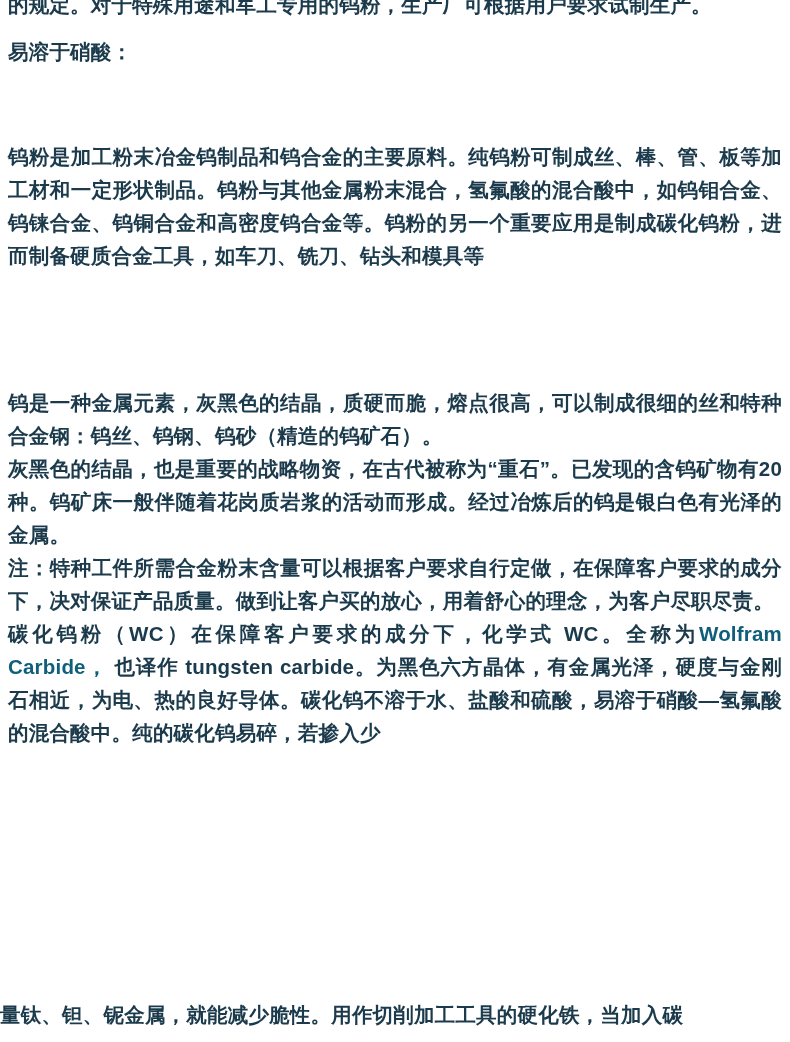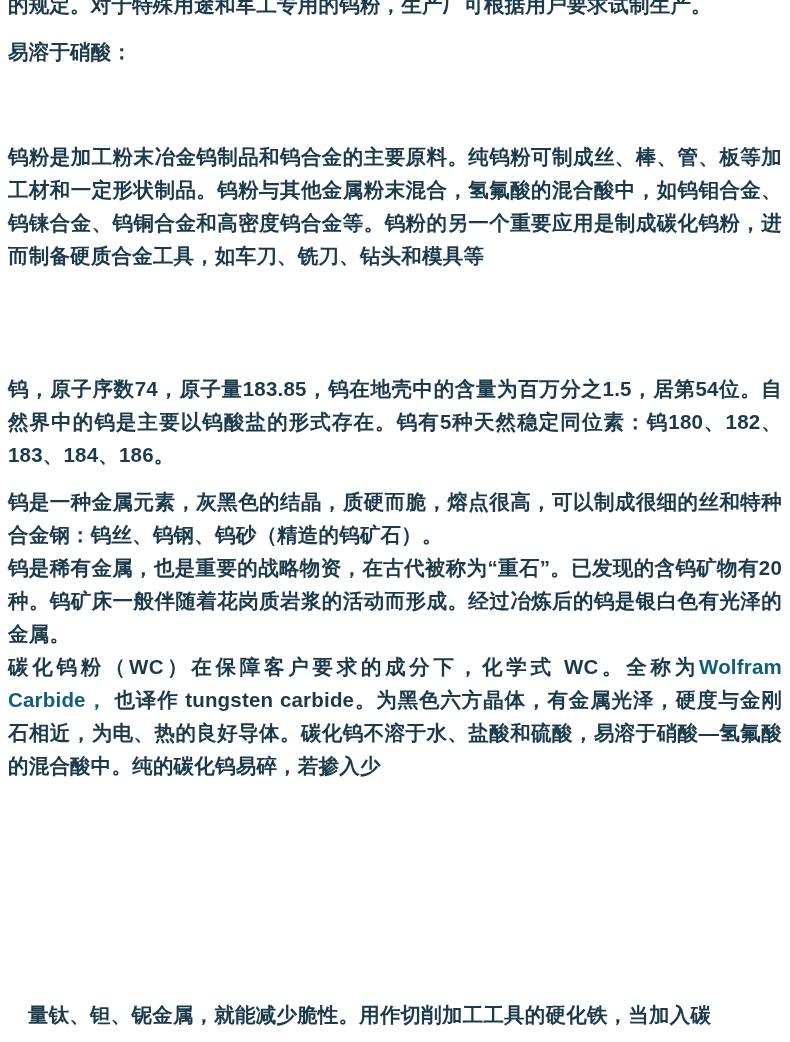--- a/index.html
+++ b/index.html
@@ -44,49 +44,48 @@
     position: absolute;
     left: 0;
     right: 0;
     bottom: 0;
     height: 26px;
     overflow: hidden;
   }
   .bottom-fade .para {
     position: relative;
     top: -6px;
-    margin-left: 28px;
   }
 </style>
 </head>
 <body>
 
 <div class="page">
 
   <div class="para clip-top">的规定。对于特殊用途和军工专用的钨粉，生产厂可根据用户要求试制生产。</div>
 
   <div class="gap-sm"></div>
 
   <div class="para">易溶于硝酸：</div>
 
   <div class="gap-xl"></div>
 
   <div class="para">钨粉是加工粉末冶金钨制品和钨合金的主要原料。纯钨粉可制成丝、棒、管、板等加工材和一定形状制品。钨粉与其他金属粉末混合，氢氟酸的混合酸中，如钨钼合金、钨铼合金、钨铜合金和高密度钨合金等。钨粉的另一个重要应用是制成碳化钨粉，进而制备硬质合金工具，如车刀、铣刀、钻头和模具等</div>
 
   <div class="gap-xl"></div>
   <div class="gap-md"></div>
 
-  <div class="para">钨，原子序数74，原子量183.85，钨在地壳中的含量为百万分之1.5，居第54位。自然界中的钨是主要以钨酸盐的形式存在。钨有5种天然稳定同位素：钨180、182、183、184、186。</div>
 
   <div class="gap-sm"></div>
 
   <div class="para">钨是一种金属元素，灰黑色的结晶，质硬而脆，熔点很高，可以制成很细的丝和特种合金钢：钨丝、钨钢、钨砂（精造的钨矿石）。</div>
 
-  <div class="para">钨是稀有金属，也是重要的战略物资，在古代被称为“重石”。已发现的含钨矿物有20种。钨矿床一般伴随着花岗质岩浆的活动而形成。经过冶炼后的钨是银白色有光泽的金属。</div>
+  <div class="para">灰黑色的结晶，也是重要的战略物资，在古代被称为“重石”。已发现的含钨矿物有20种。钨矿床一般伴随着花岗质岩浆的活动而形成。经过冶炼后的钨是银白色有光泽的金属。</div>
 
+  <div class="para">注：特种工件所需合金粉末含量可以根据客户要求自行定做，在保障客户要求的成分下，决对保证产品质量。做到让客户买的放心，用着舒心的理念，为客户尽职尽责。</div>
 
   <div class="para"><span>碳化钨粉（WC）在保障客户要求的成分下，化学式 WC。全称为</span><span class="accent">Wolfram Carbide，</span><span> 也译作 tungsten carbide。为黑色六方晶体，有金属光泽，硬度与金刚石相近，为电、热的良好导体。碳化钨不溶于水、盐酸和硫酸，易溶于硝酸—氢氟酸的混合酸中。纯的碳化钨易碎，若掺入少</span></div>
 
   <div class="bottom-fade">
     <div class="para">量钛、钽、铌金属，就能减少脆性。用作切削加工工具的硬化铁，当加入碳</div>
   </div>
 
 </div>
 
 </body></html>

